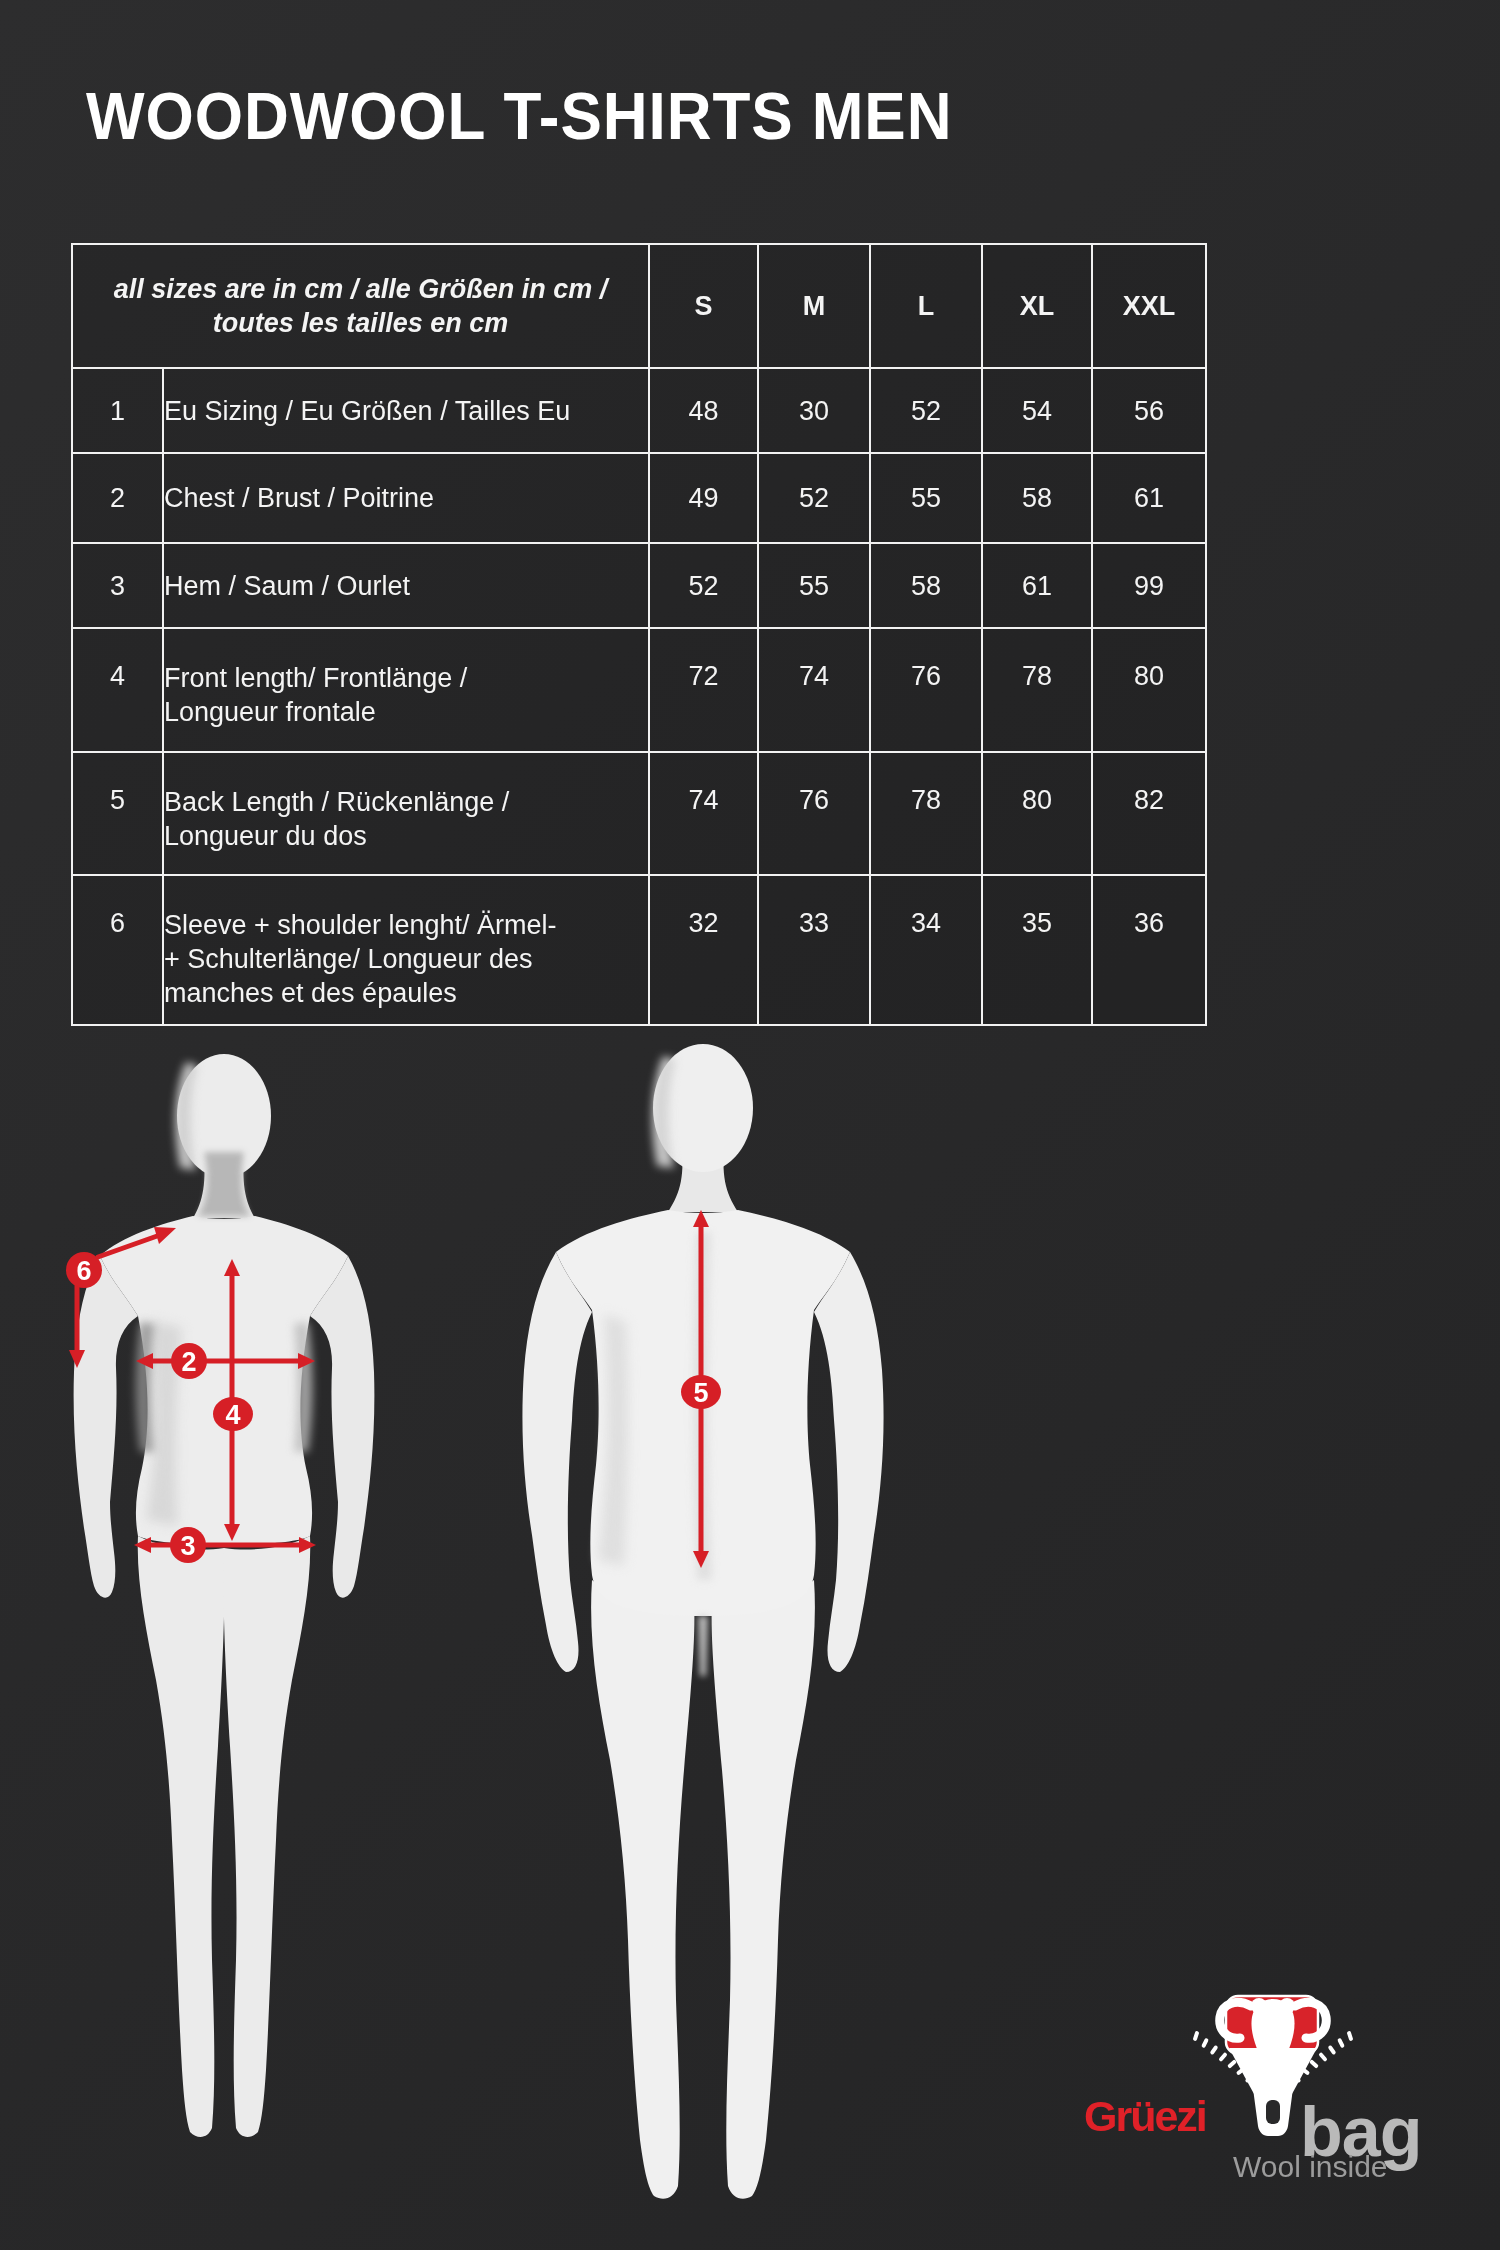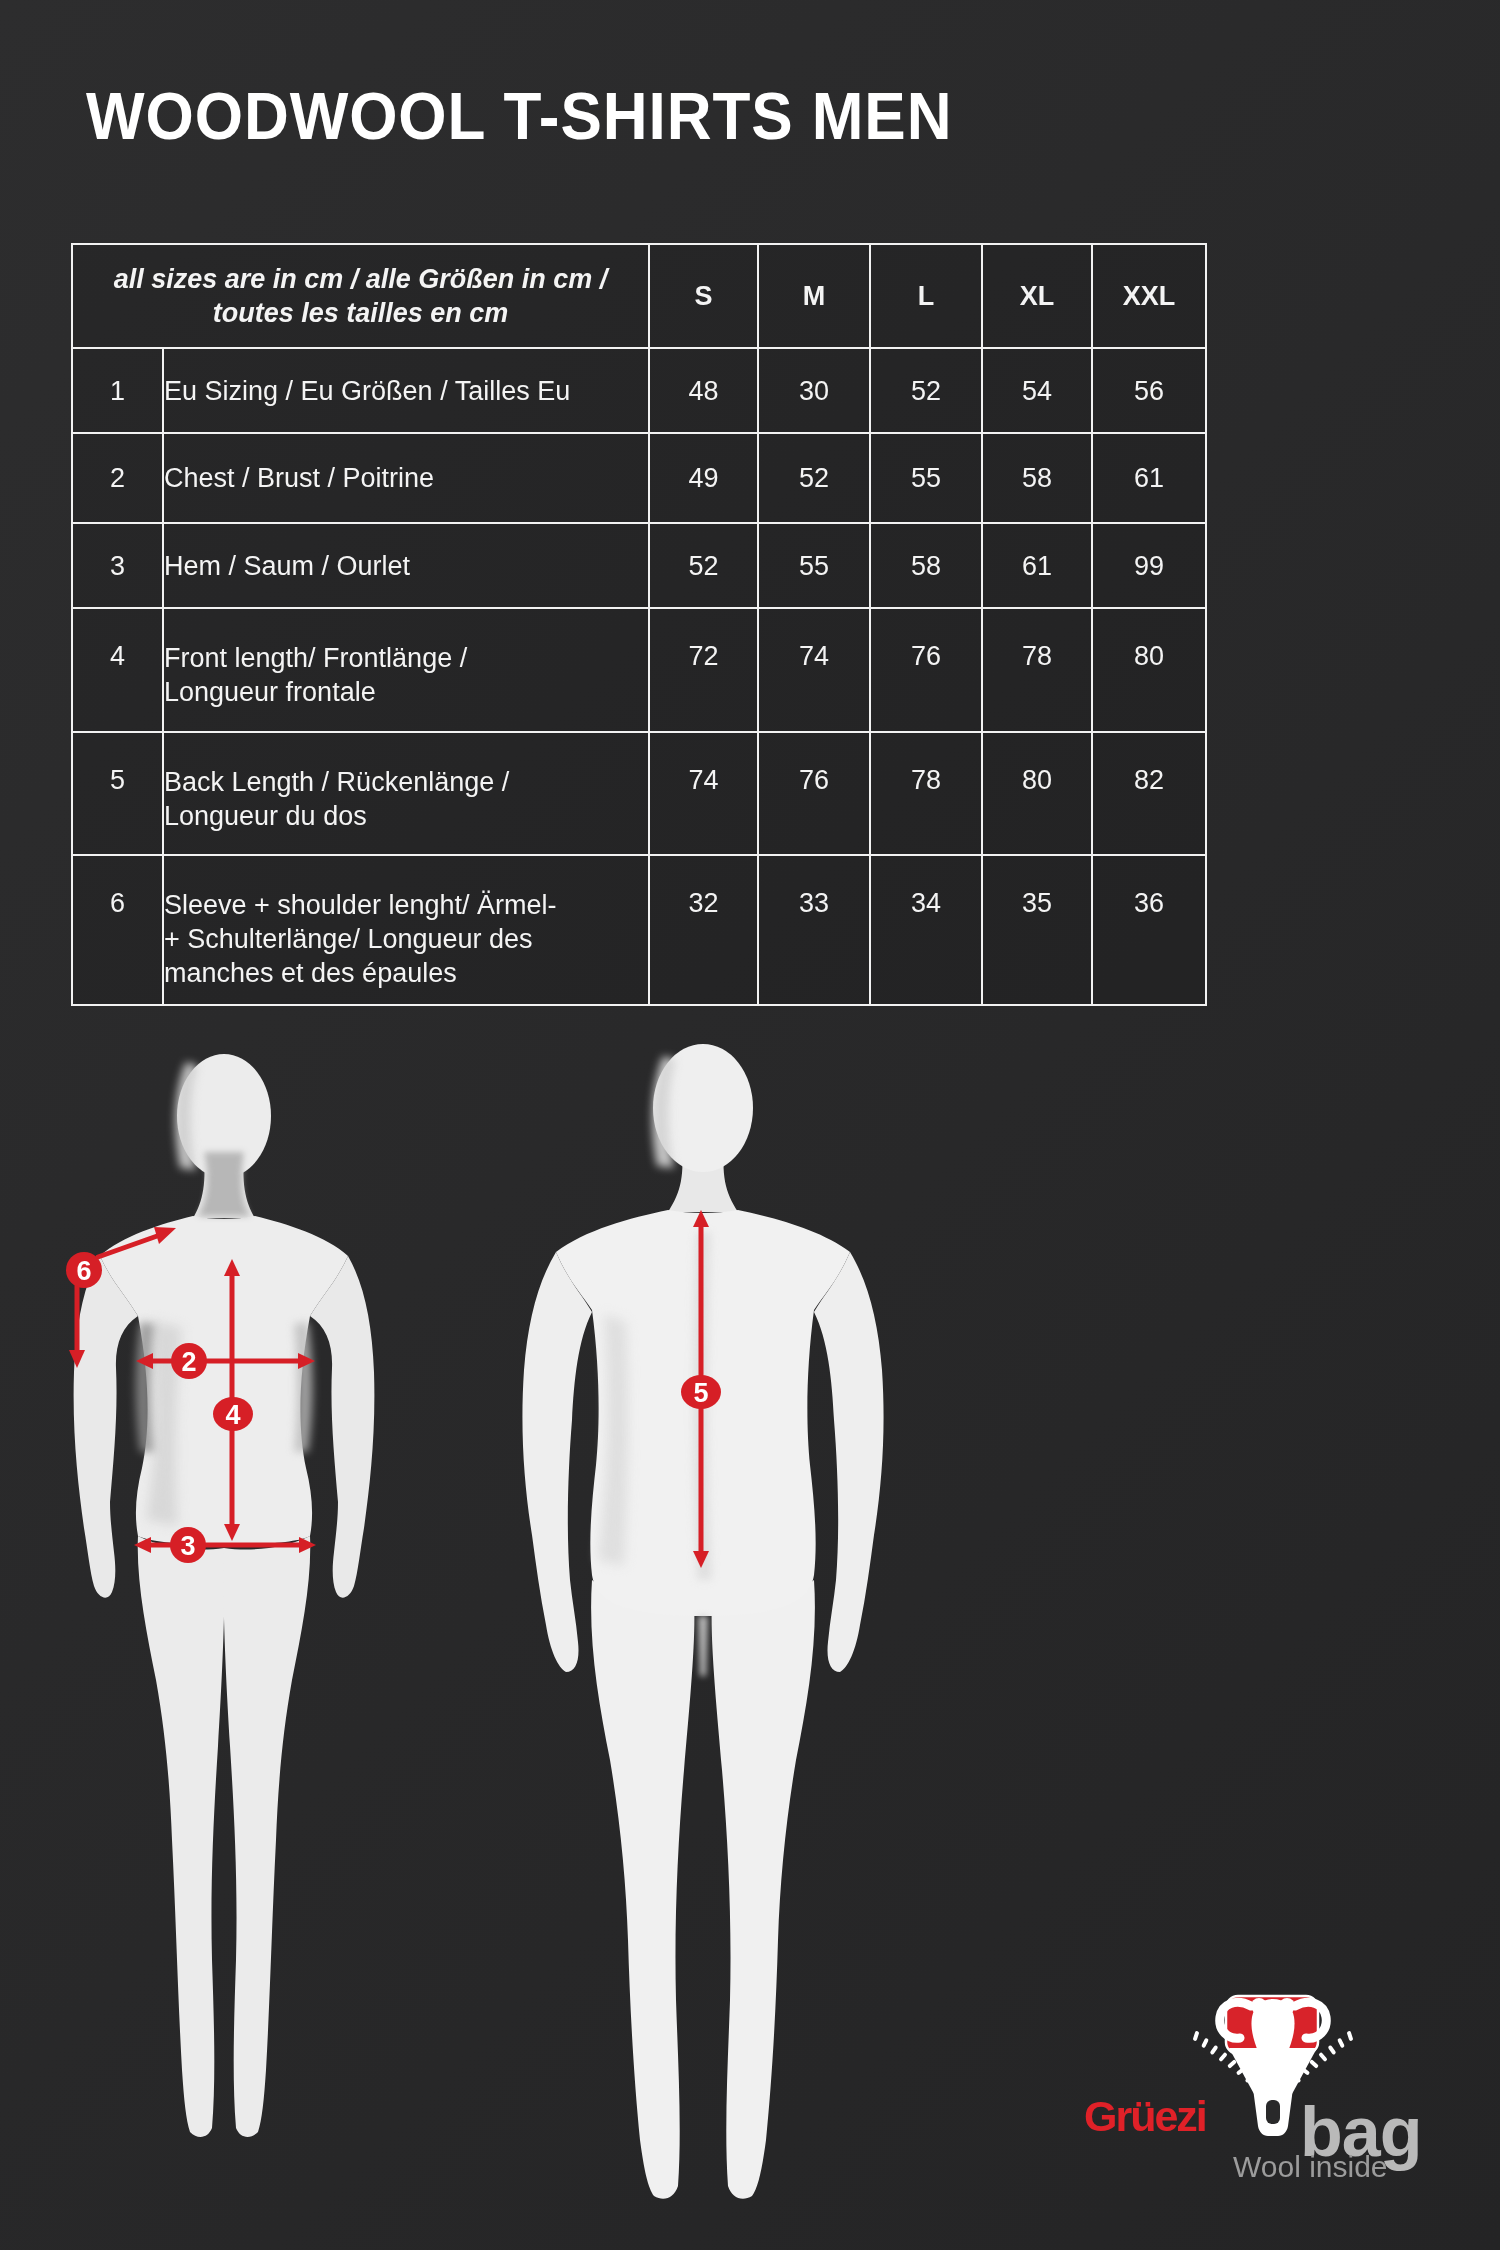--- a/index.html
+++ b/index.html
@@ -60,21 +60,21 @@
   <colgroup>
     <col style="width:91px">
       <col style="width:486px">
     <col style="width:109px">
       <col style="width:112px">
       <col style="width:112px">
     <col style="width:110px">
       <col style="width:114px">
   </colgroup>
   <tbody>
-      <tr style="height:104px">
+      <tr style="height:124px">
     <td class="unit-note" colspan="2">all sizes are in cm / alle Größen in cm /
 toutes les tailles en cm</td>
     <td class="size-col">S</td>
     <td class="size-col">M</td>
     <td class="size-col">L</td>
     <td class="size-col">XL</td>
     <td class="size-col">XXL</td>
   </tr>
   <tr style="height:85px">
     <td class="row-num">1</td>

